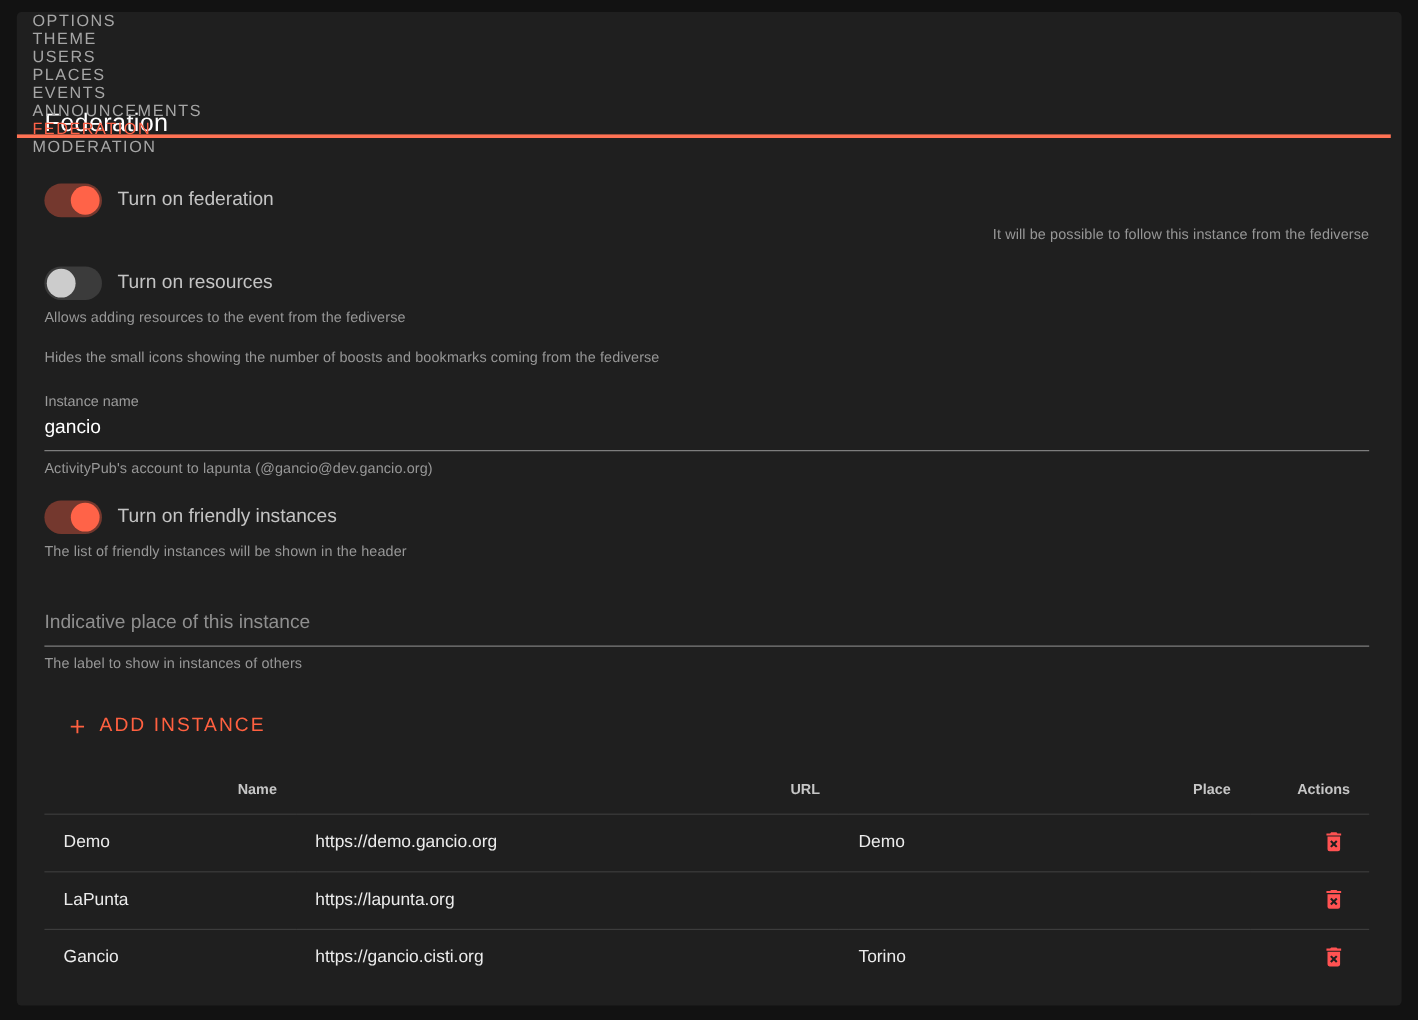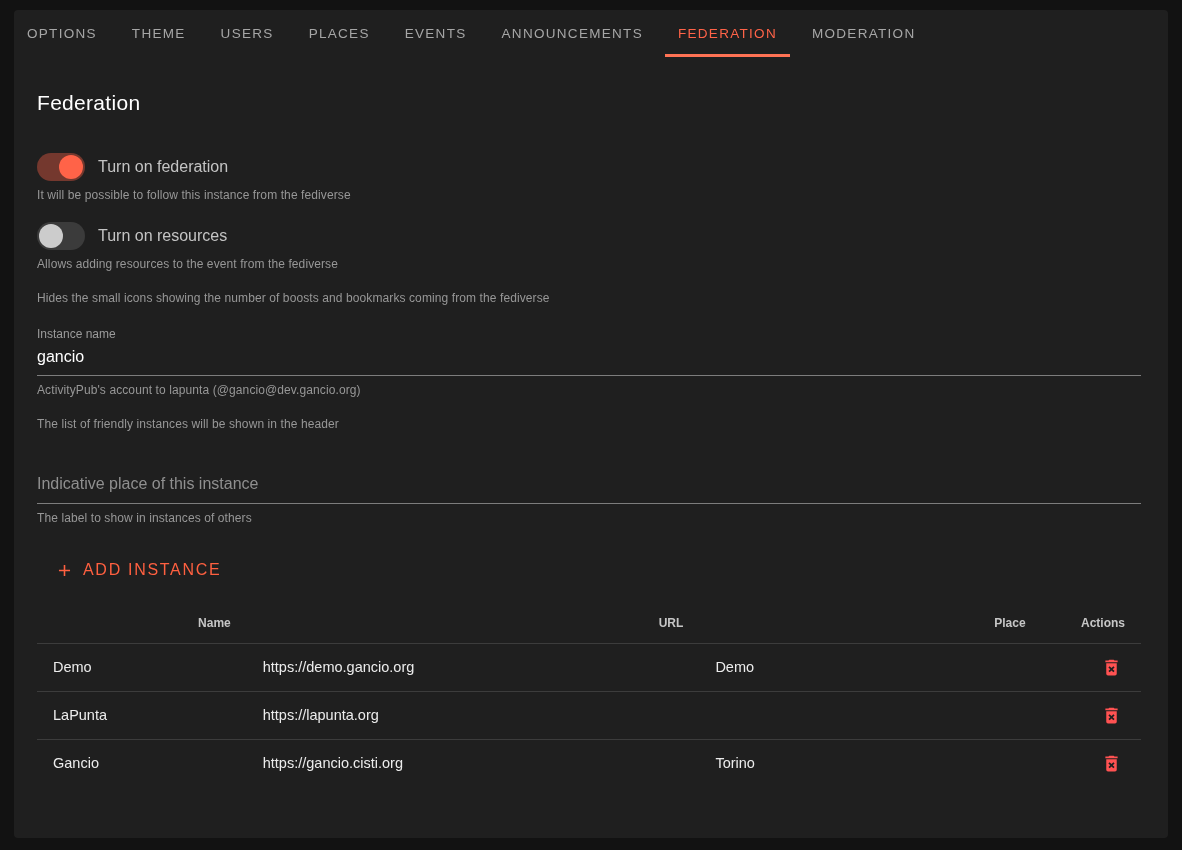--- a/index.html
+++ b/index.html
@@ -16,20 +16,21 @@
     width: 1154px; height: 828px;
     background: #1f1f1f;
     border-radius: 4px;
     overflow: hidden;
   }
   
   .tabbar {
     display: flex;
     align-items: stretch;
     height: 47px;
+    flex-direction: column;
   }
   .tab {
     position: relative;
     display: flex;
     align-items: center;
     padding: 0 13px;
     margin-right: 9px;
     font-size: 13.5px;
     font-weight: 500;
     letter-spacing: 1.3px;
@@ -48,21 +49,21 @@
   
   .content { padding: 0 27px 20px 23px; }
   .page-title {
     margin: 34px 0 0;
     font-size: 21px;
     font-weight: 400;
     color: #ffffff;
     letter-spacing: .3px;
   }
   .setting { margin-top: 20px; }
-  .setting.first { margin-top: 38px; }
+  .setting.first { margin-top: 38px; text-align: right; }
   .toggle-row { display: flex; align-items: center; }
   .switch {
     position: relative;
     width: 48px; height: 28px;
     flex: none;
     cursor: pointer;
   }
   .switch .track {
     position: absolute; inset: 0;
     border-radius: 14px;
@@ -209,20 +210,27 @@
       <div class="hint">Hides the small icons showing the number of boosts and bookmarks coming from the fediverse</div>
     </div>
 
     <div class="text-field">
       <div class="field-label">Instance name</div>
       <input class="field-input" type="text" value="gancio" style="">
       <div class="hint">ActivityPub's account to lapunta (@gancio@dev.gancio.org)</div>
     </div>
 
     <div class="setting">
+      <div class="toggle-row">
+        <span class="switch on">
+          <span class="track"></span>
+          <span class="thumb"></span>
+        </span>
+        <span class="toggle-label">Turn on friendly instances</span>
+      </div>
       <div class="hint">The list of friendly instances will be shown in the header</div>
     </div>
 
     <div class="text-field placeholder-only">
       <input class="field-input" type="text" placeholder="Indicative place of this instance" style="">
       <div class="hint">The label to show in instances of others</div>
     </div>
 
     <button class="add-btn">
       <span class="plus-icon">

